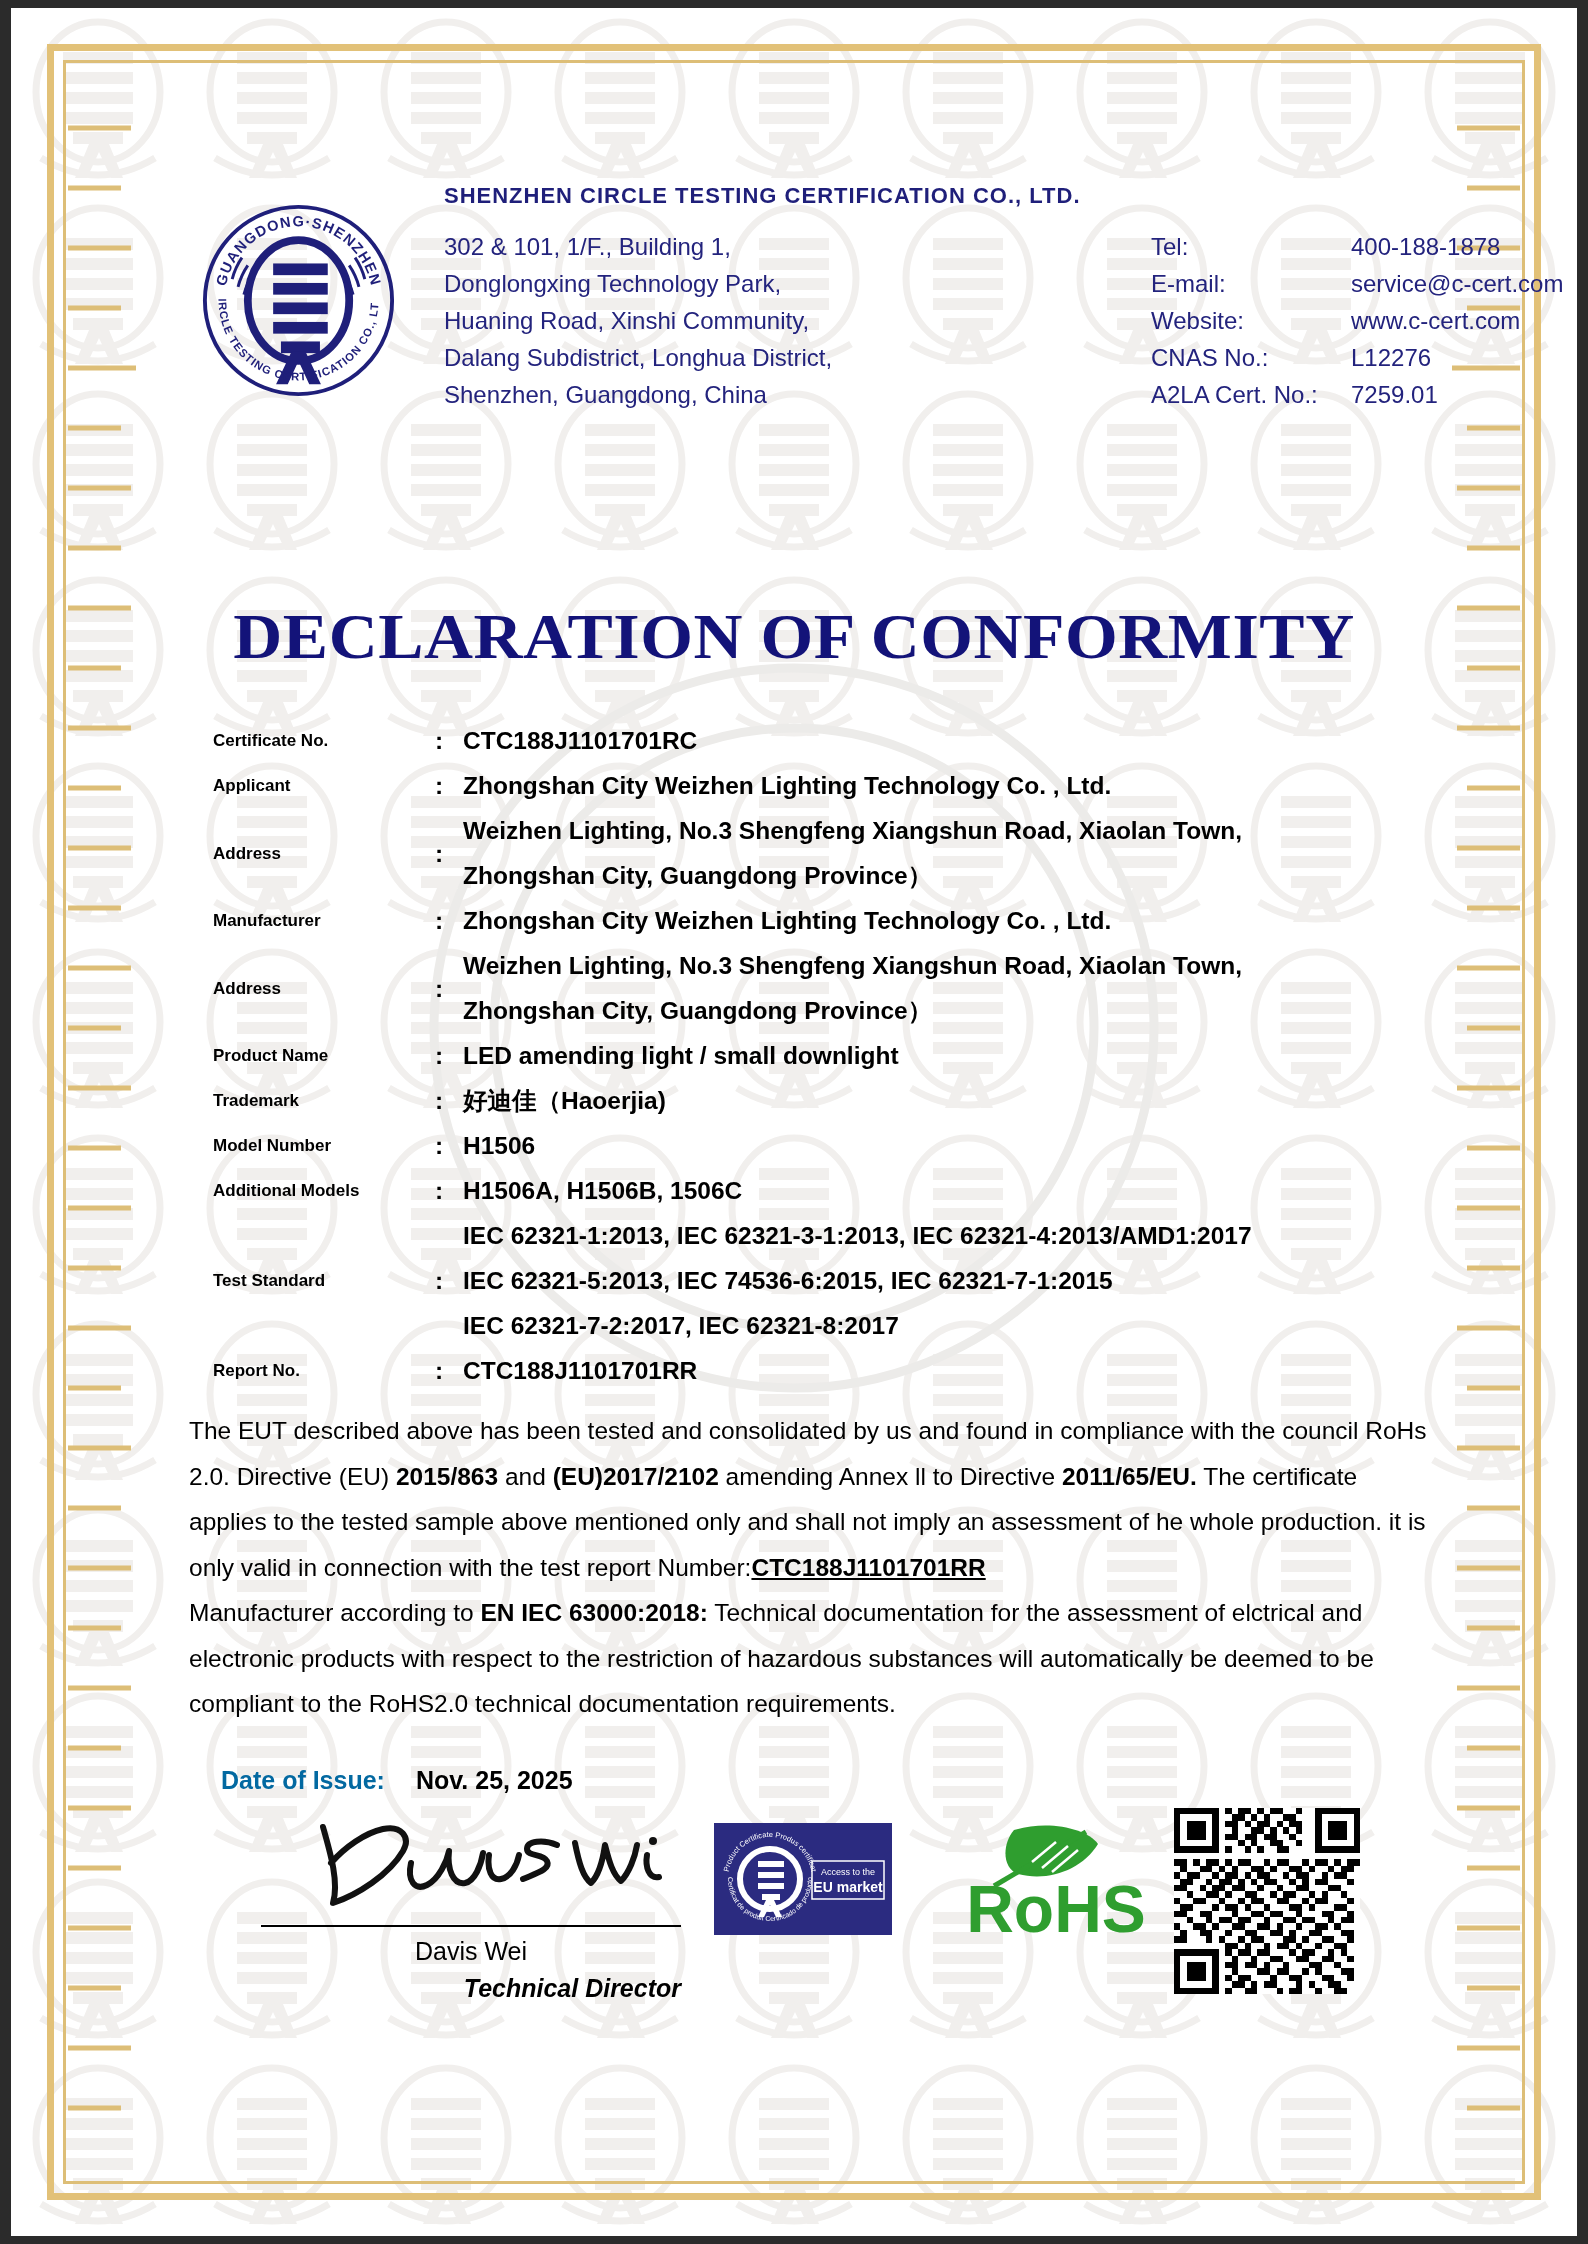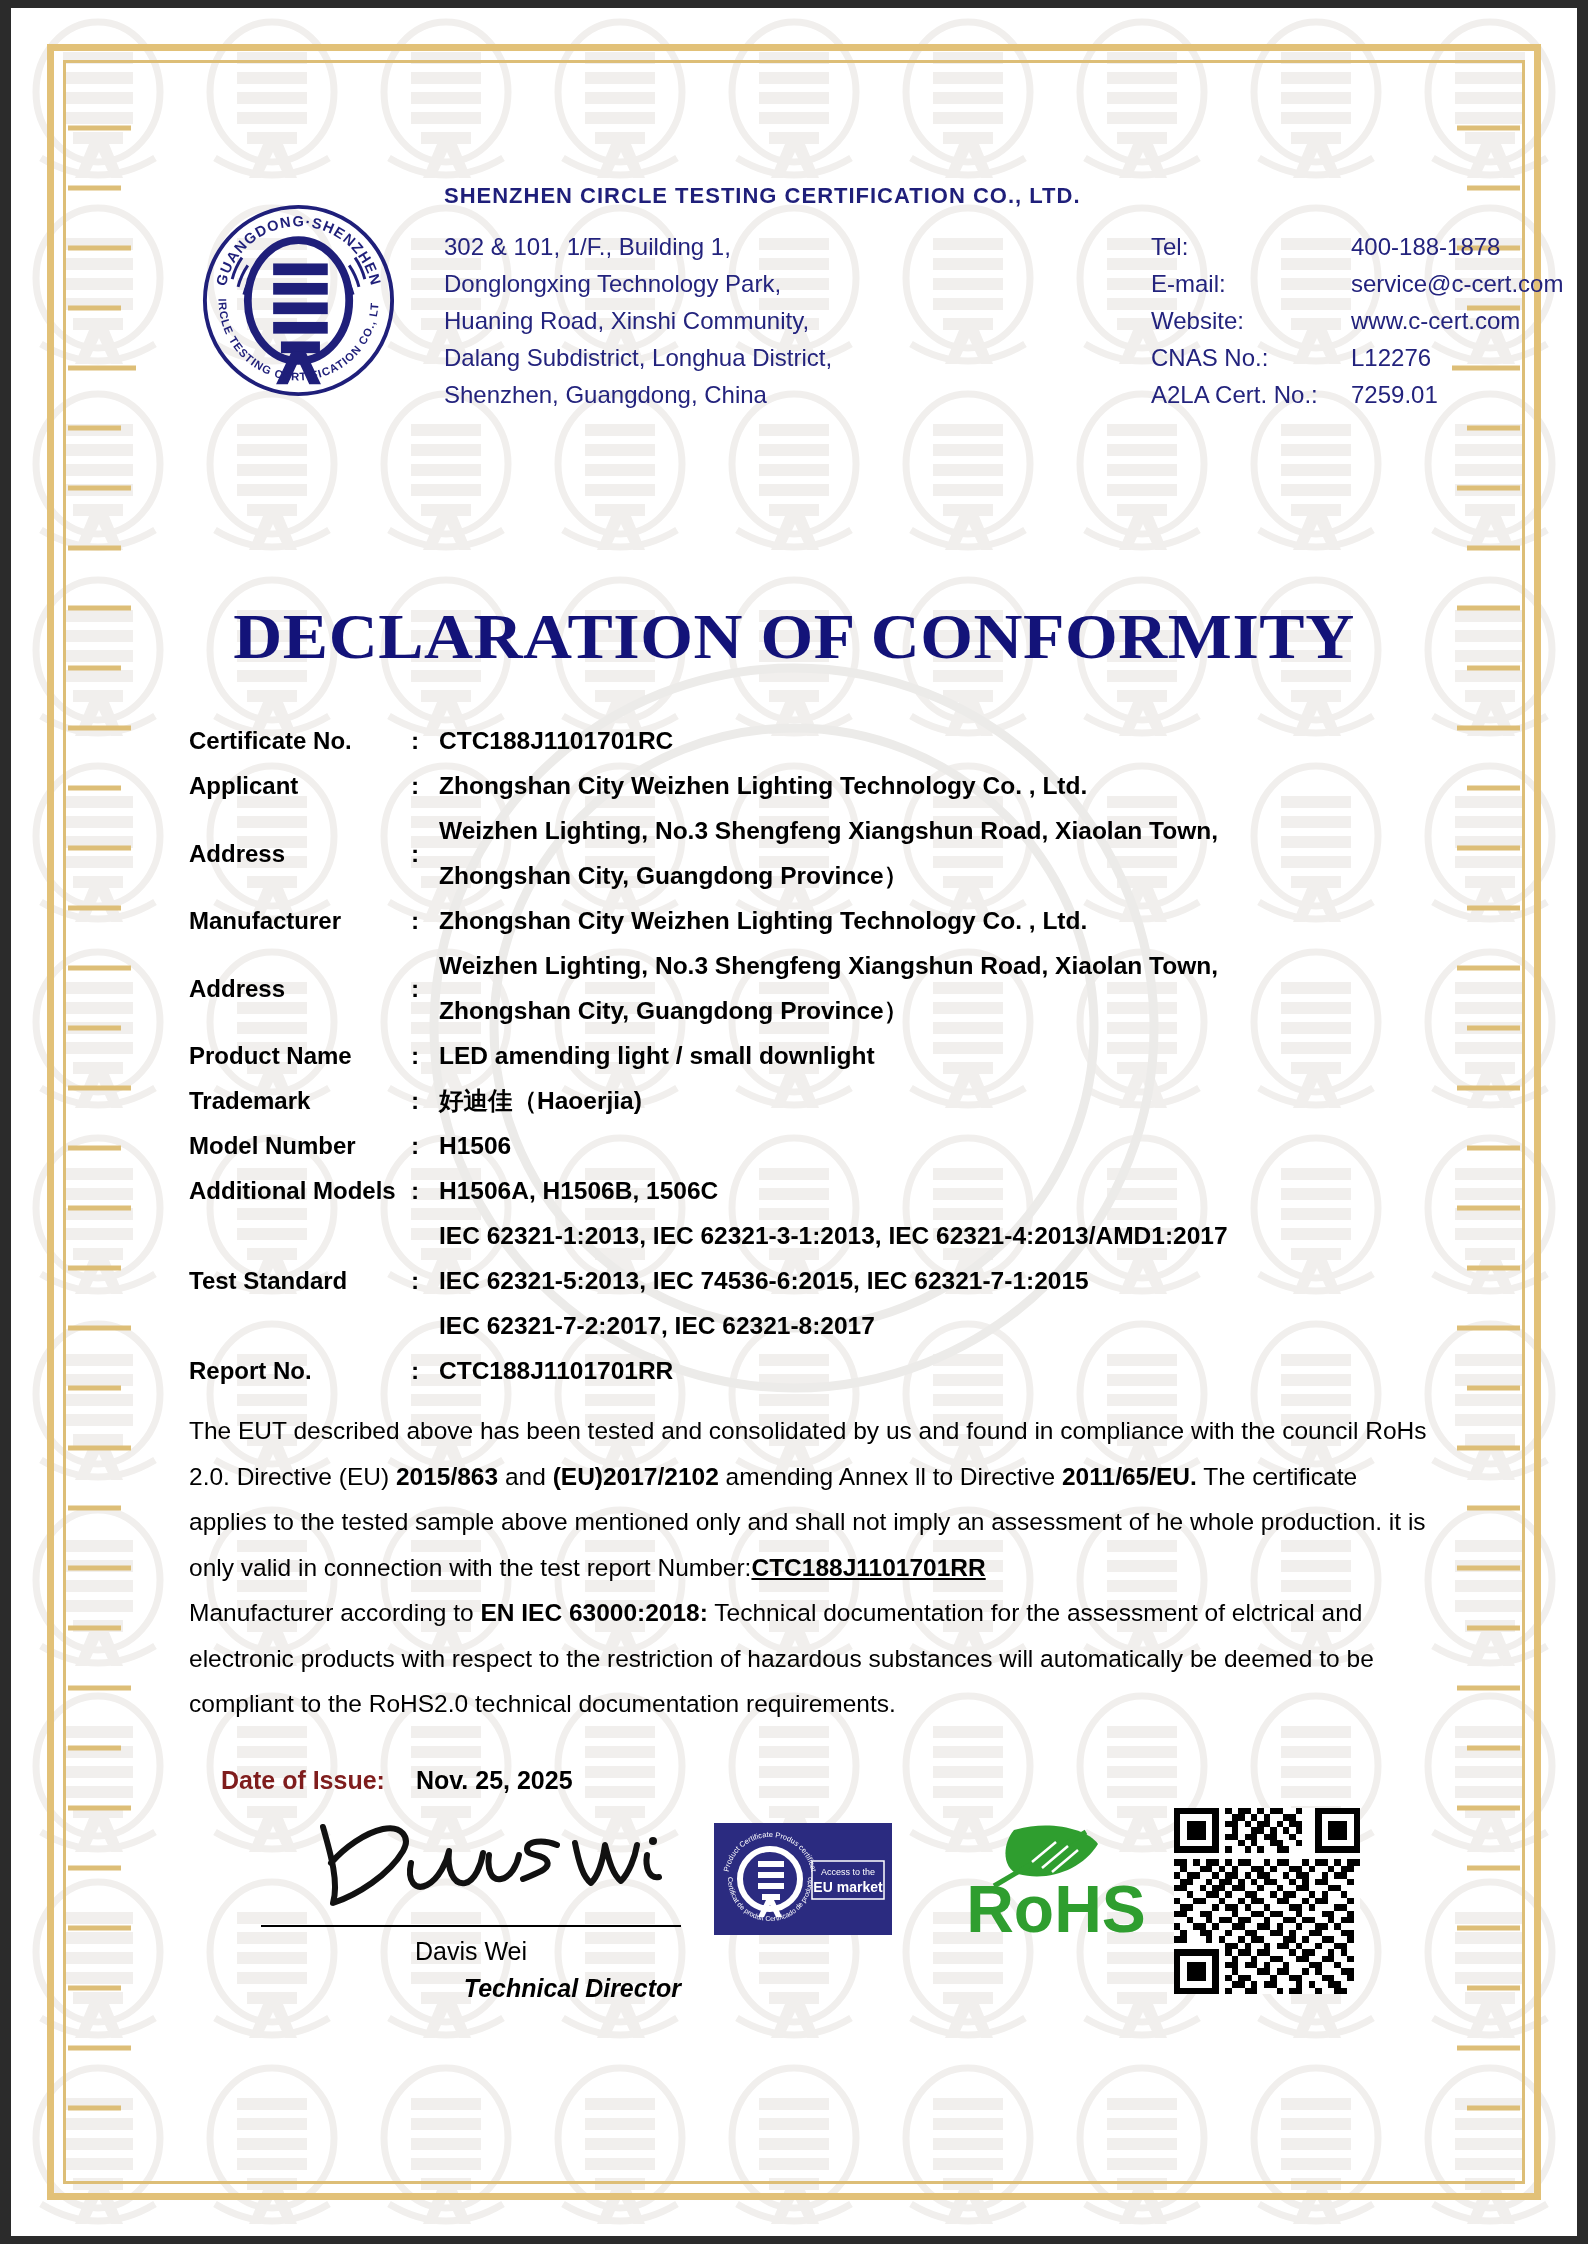--- a/index.html
+++ b/index.html
@@ -59,22 +59,23 @@
     font-weight:bold;font-size:64px;color:#131379;
     letter-spacing:0.5px;
     transform:scaleX(1.06);
   }
 
   
   .fields{position:absolute;left:178px;top:710px;width:1240px;}
   .frow{display:flex;align-items:center;}
   .flabel{
     width:222px;flex:0 0 222px;
-    font-size:24px;font-weight:bold;color:#000;
+    font-size:17px;font-weight:bold;color:#000;
     line-height:39px;
+    margin-left:24px;
   }
   .fcolon{
     width:28px;flex:0 0 28px;
     font-size:24.5px;font-weight:bold;color:#000;line-height:39px;
   }
   .fval{
     font-size:24.5px;font-weight:bold;color:#000;line-height:39px;
     white-space:nowrap;
   }
   .fval .ln{display:block;line-height:45px;}
@@ -83,21 +84,21 @@
   
   .para{
     position:absolute;left:178px;top:1400px;width:1245px;
     font-size:24.5px;color:#000;line-height:45.5px;
   }
   .para b{font-weight:bold;}
   .para u.bu{font-weight:bold;text-decoration:underline;}
 
   
   .issue{position:absolute;left:210px;top:1758px;display:flex;}
-  .issue .lbl{font-size:25px;font-weight:bold;color:#7f1d1d;width:195px;}
+  .issue .lbl{font-size:25px;font-weight:bold;color:#0369a1;width:195px;}
   .issue .val{font-size:25px;font-weight:bold;color:#000;}
 
   .sigblock{position:absolute;left:250px;top:1795px;width:420px;}
   .sigimg{height:120px;position:relative;}
   .sigline{border-bottom:2px solid #000;width:420px;margin-top:2px;}
   .signame{text-align:center;font-size:25px;color:#000;margin-top:10px;}
   .sigrole{text-align:right;font-size:25px;font-weight:bold;font-style:italic;color:#000;margin-top:8px;}
 
   .eumark{position:absolute;left:703px;top:1815px;width:178px;height:112px;background:#2b2b80;}
   .rohs{position:absolute;left:925px;top:1808px;width:240px;height:125px;}

